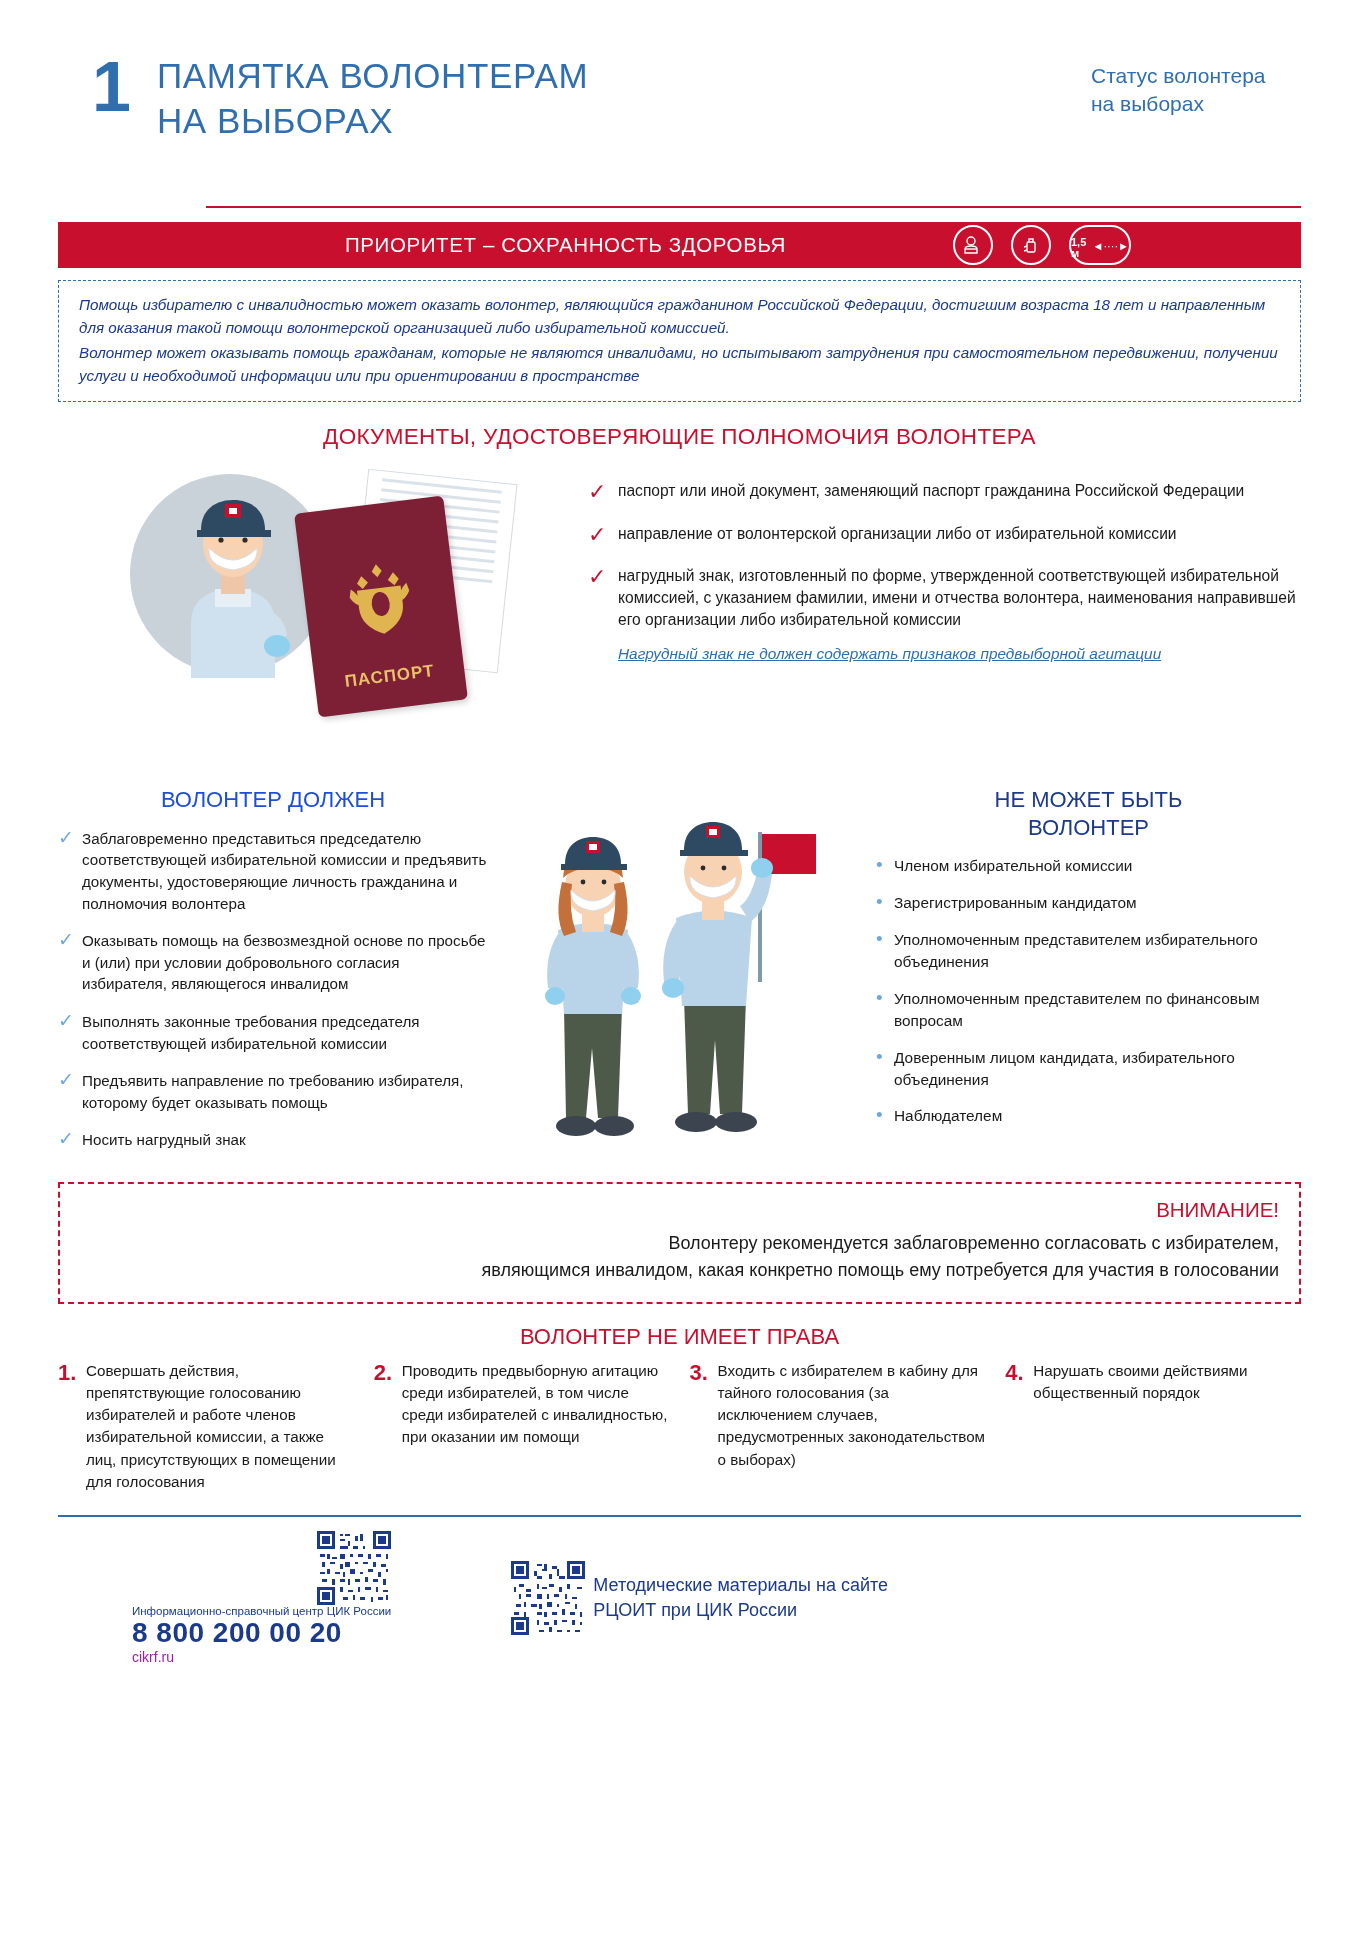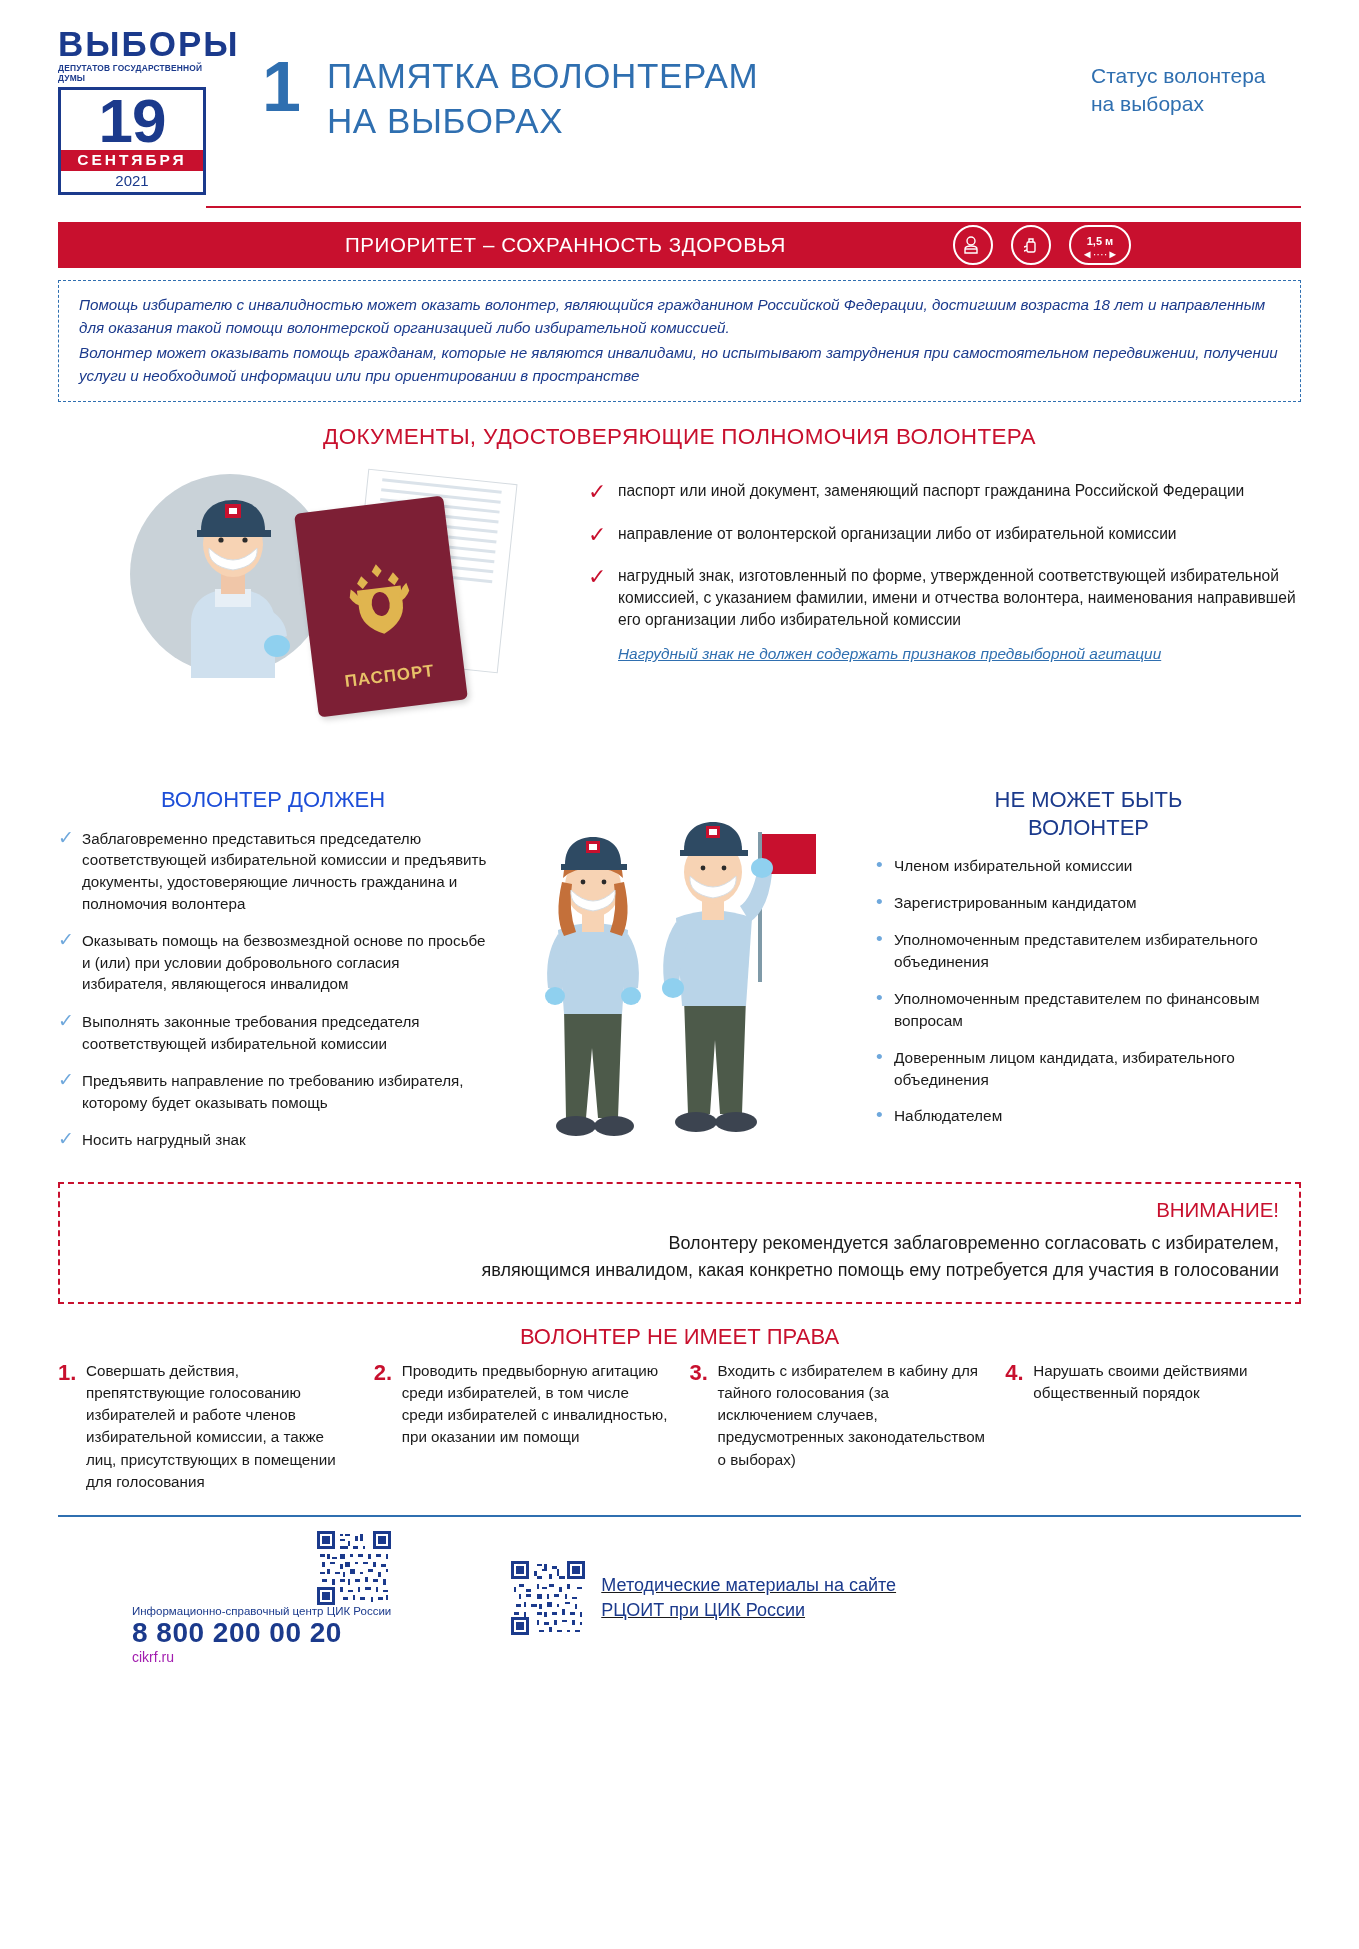--- a/index.html
+++ b/index.html
@@ -66,21 +66,21 @@
   .redbar-text {
     flex: 1 1 auto; text-align: center; font-size: 20.5px; letter-spacing: .6px;
     padding-left: 120px;
   }
   .redbar-icons { display: flex; gap: 18px; align-items: center; padding-right: 170px; }
   .ricon {
     width: 40px; height: 40px; border-radius: 50%; border: 2px solid #fff;
     display: flex; align-items: center; justify-content: center;
   }
   .ricon svg { display: block; }
-  .ricon-dist { width: 62px; border-radius: 22px; flex-direction: column; }
+  .ricon-dist { width: 62px; border-radius: 22px; }
   .ricon-dist .m { font-size: 11px; font-weight: bold; line-height: 1; margin-top: 5px;}
   .ricon-dist .arrows { font-size: 11px; line-height: 1; margin-top: 2px; letter-spacing: 0px; }
 
   
   .intro-box {
     border: 1px dashed #2f6fb0; margin-top: 12px; padding: 12px 20px 14px 20px;
     color: #1b3a8c; font-style: italic; font-size: 15.2px; line-height: 1.52;
   }
   .intro-box p { margin: 0; }
   .intro-box p + p { margin-top: 2px; }
@@ -168,38 +168,29 @@
   
   .footer-rule { border-top: 2px solid #2f6fb0; margin-top: 22px; }
   .footer { display: flex; align-items: center; padding-top: 14px; }
   .qr { width: 74px; height: 74px; flex: 0 0 74px; }
   .f-block1 { display: flex; align-items: flex-end; margin-left: 60px; flex-direction: column; }
   .f-block1 .txts { margin-left: 14px; }
   .f-cap { font-size: 11.5px; color: #1b3a8c; }
   .f-phone { font-size: 28px; color: #1b3a8c; font-weight: bold; letter-spacing: .5px; line-height: 1.15; }
   .f-site { font-size: 14px; color: #a21caf; }
   .f-block2 { display: flex; align-items: center; margin-left: 120px; }
-  .f-block2 .txts { margin-left: 16px; text-decoration: underline; }
+  .f-block2 .txts { margin-left: 8px; }
   .f-meth { font-size: 18px; color: #1b3a8c; line-height: 1.35; }
 </style>
 </head>
 <body>
 
 <div class="page">
 
   <div class="header">
-    <div class="logo-block">
-      <div class="logo-vybory">ВЫБОРЫ</div>
-      <div class="logo-sub">ДЕПУТАТОВ ГОСУДАРСТВЕННОЙ ДУМЫ</div>
-      <div class="logo-date-box">
-        <div class="logo-19">19</div>
-        <div class="logo-month-bar">СЕНТЯБРЯ</div>
-        <div class="logo-year">2021</div>
-      </div>
-    </div>
 
     <div class="title-num">1</div>
 
     <div class="title-main">
       <div class="t1">ПАМЯТКА ВОЛОНТЕРАМ</div>
       <div class="t2">НА ВЫБОРАХ</div>
     </div>
 
     <div class="status-block">
       <div>Статус волонтера</div>

